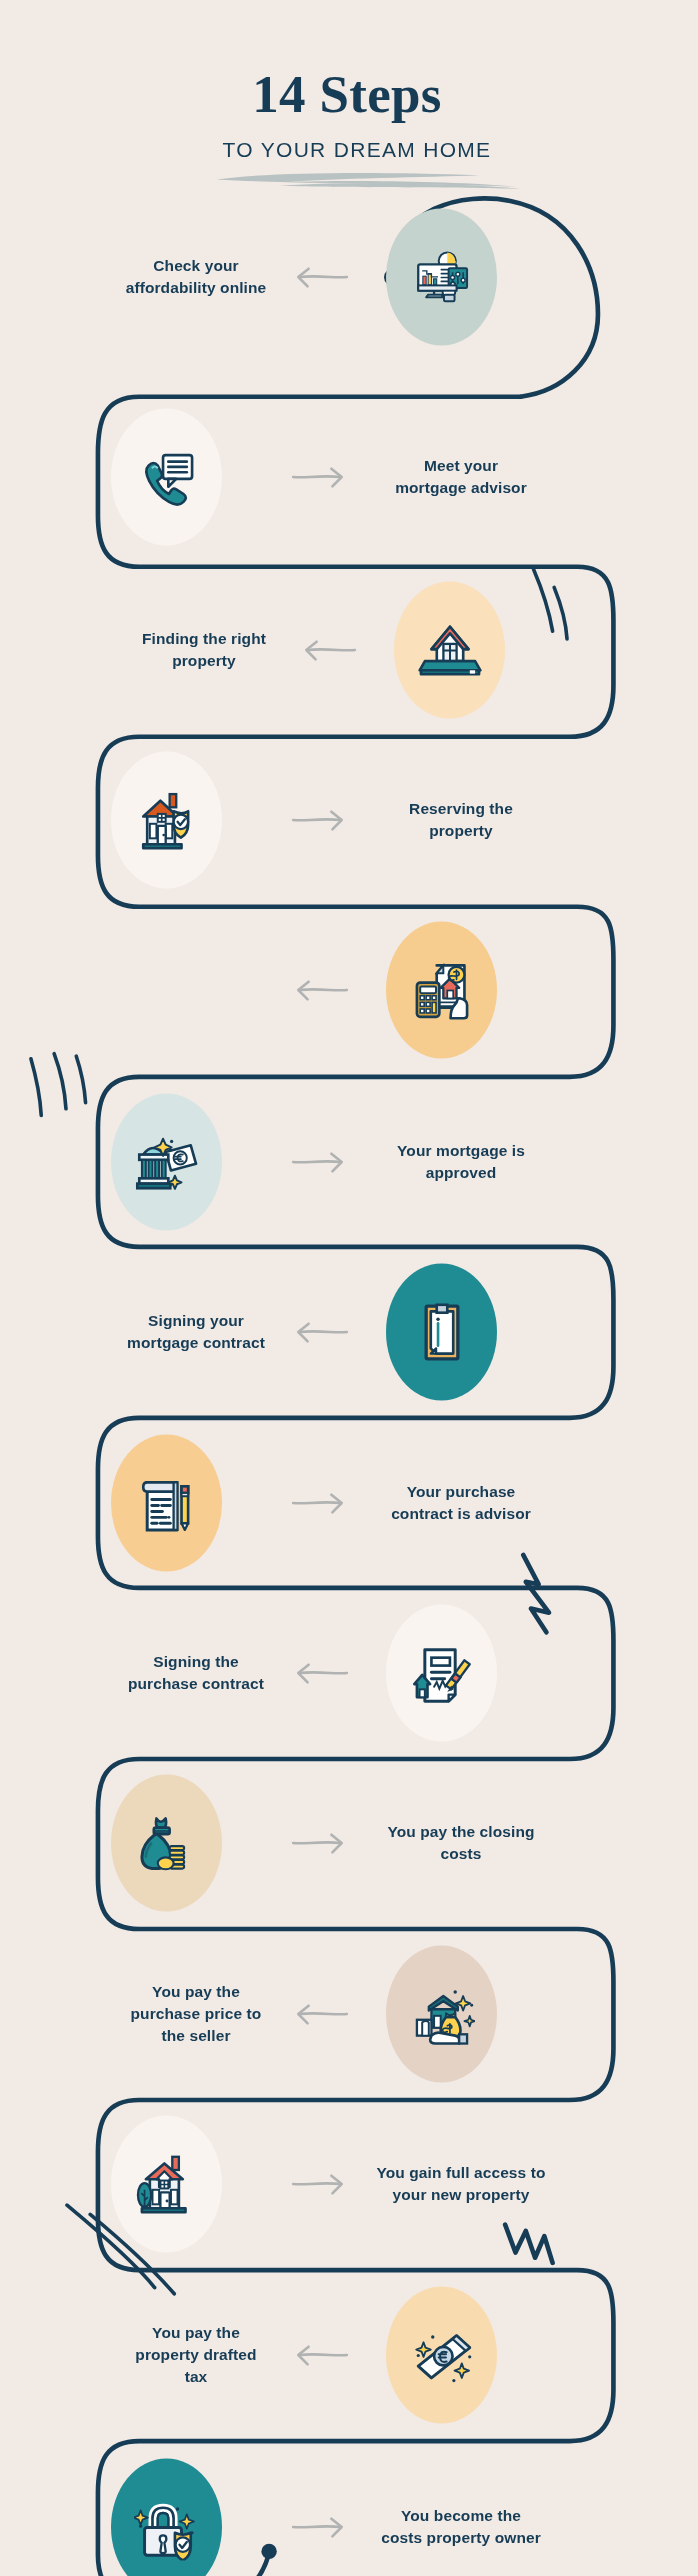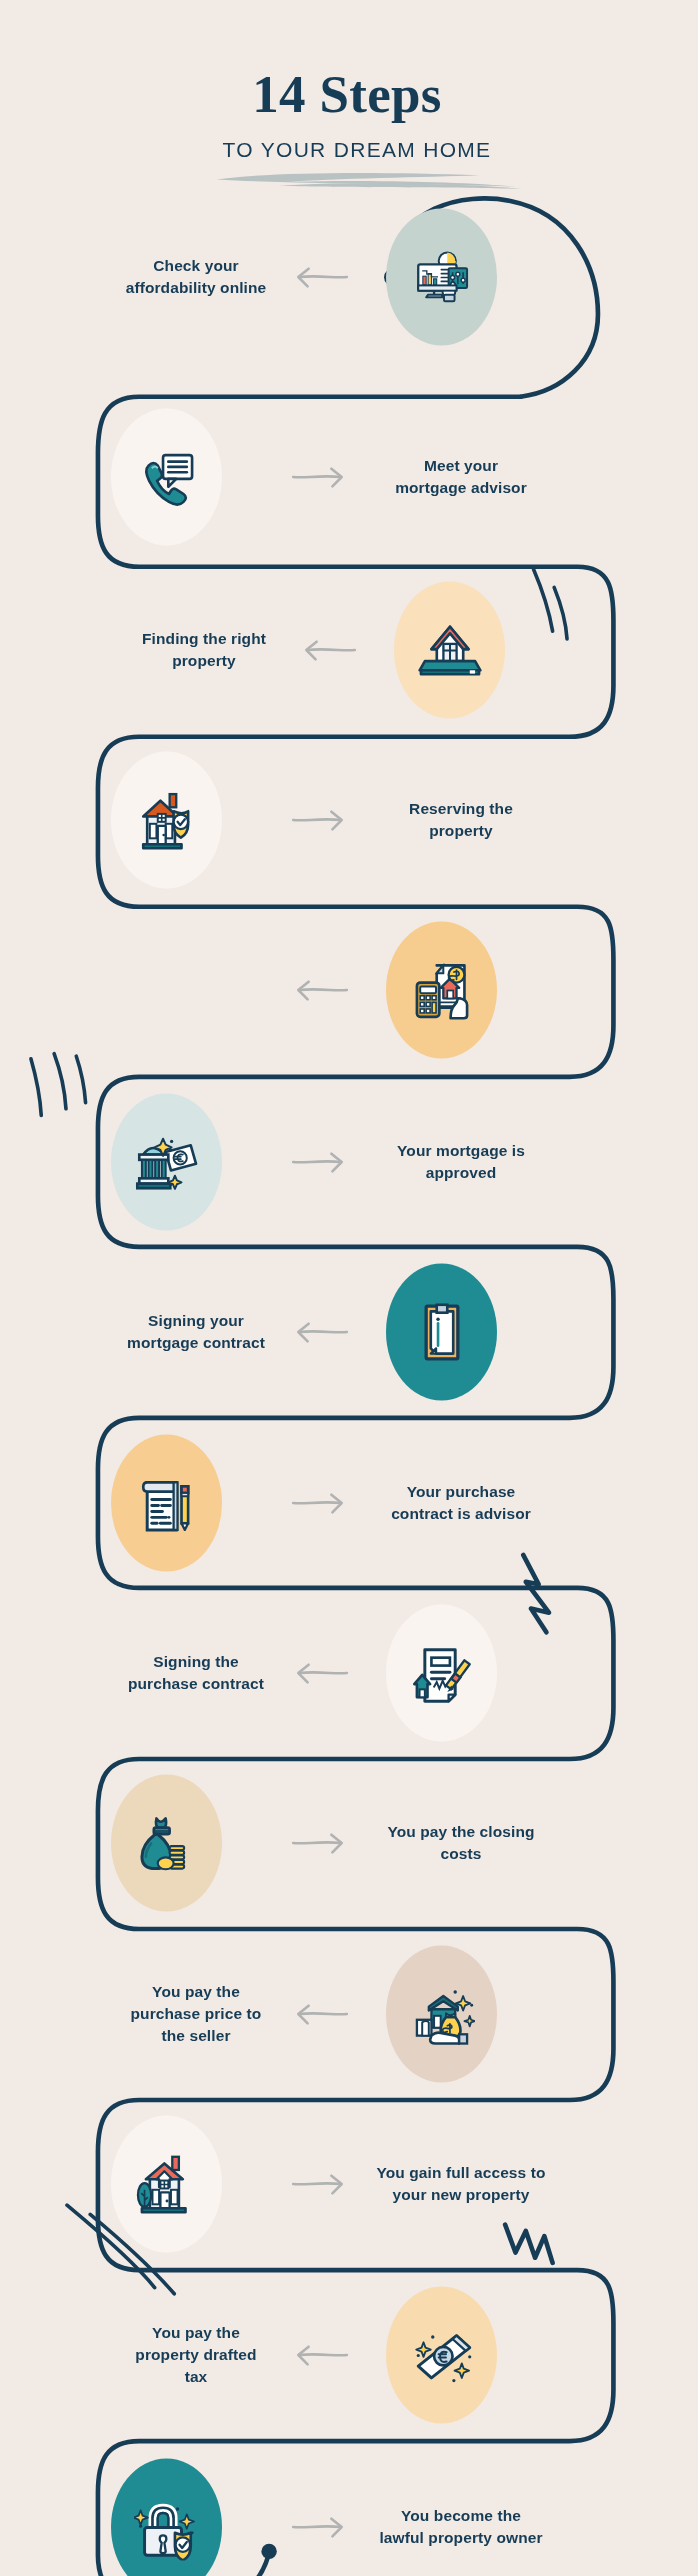--- a/index.html
+++ b/index.html
@@ -534,19 +534,19 @@
             <circle cx="10" cy="48" r="2.4" fill="#163c56"></circle>
    <circle cx="88" cy="58" r="2.4" fill="#163c56"></circle>
   </svg>
         </div>
         <div class="arrow at-mid-right"><svg class="arrow-svg" viewBox="0 0 120 60" width="62" height="31">
     <path d="M8 30 C28 33, 60 26, 100 30" stroke="#b0b3b2" stroke-width="5" fill="none" stroke-linecap="round"></path>
     <path d="M82 14 L102 30 L84 48" stroke="#b0b3b2" stroke-width="5" fill="none" stroke-linecap="round" stroke-linejoin="round"></path>
   </svg></div>
         <div class="label right">
           <div>You become the</div>
-          <div>lawful property owner</div>
+          <div>costs property owner</div>
         </div>
       </div>
     </div>
 
 </div>
 
 
 </body></html>

